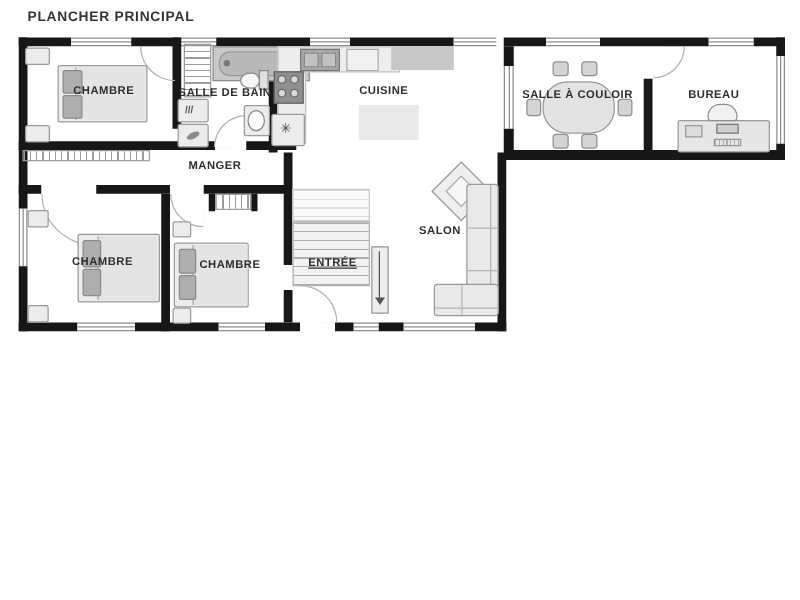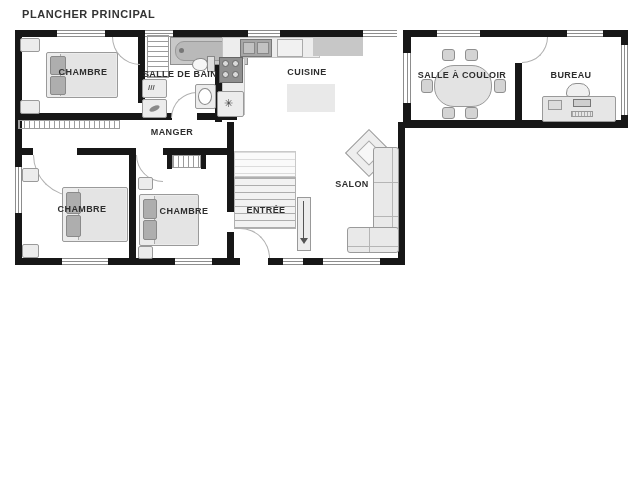--- a/index.html
+++ b/index.html
@@ -187,16 +187,16 @@
   <div class="furn" style="left:138px;top:246px;width:15px;height:13px;"></div>
 
   <div class="lbl" style="left:83px;top:67px;">CHAMBRE</div>
   <div class="lbl" style="left:180px;top:69px;">SALLE DE BAIN</div>
   <div class="lbl" style="left:307px;top:67px;">CUISINE</div>
   <div class="lbl" style="left:462px;top:70px;">SALLE À COULOIR</div>
   <div class="lbl" style="left:571px;top:70px;text-align:center;">BUREAU</div>
   <div class="lbl" style="left:172px;top:127px;">MANGER</div>
   <div class="lbl" style="left:82px;top:204px;">CHAMBRE</div>
   <div class="lbl" style="left:184px;top:206px;">CHAMBRE</div>
-  <div class="lbl" style="left:266px;top:205px;">ENTRÉE</div>
+  <div class="lbl" style="left:266px;top:205px;text-decoration:underline;">ENTRÉE</div>
   <div class="lbl" style="left:352px;top:179px;">SALON</div>
 
 </div>
 
 </body></html>

